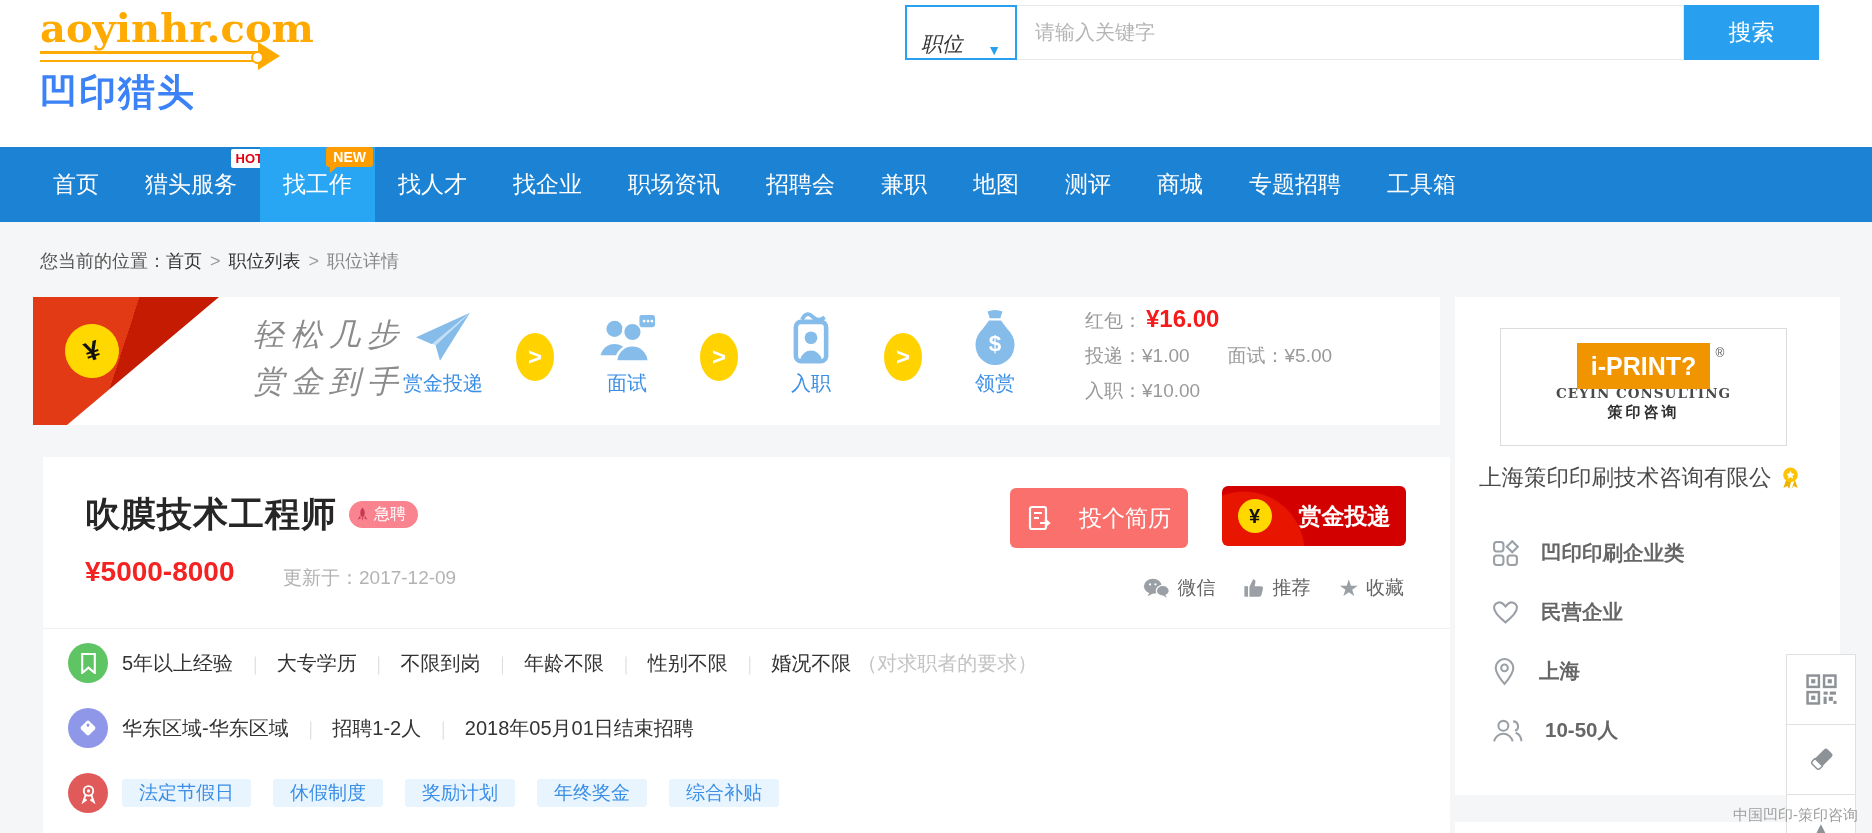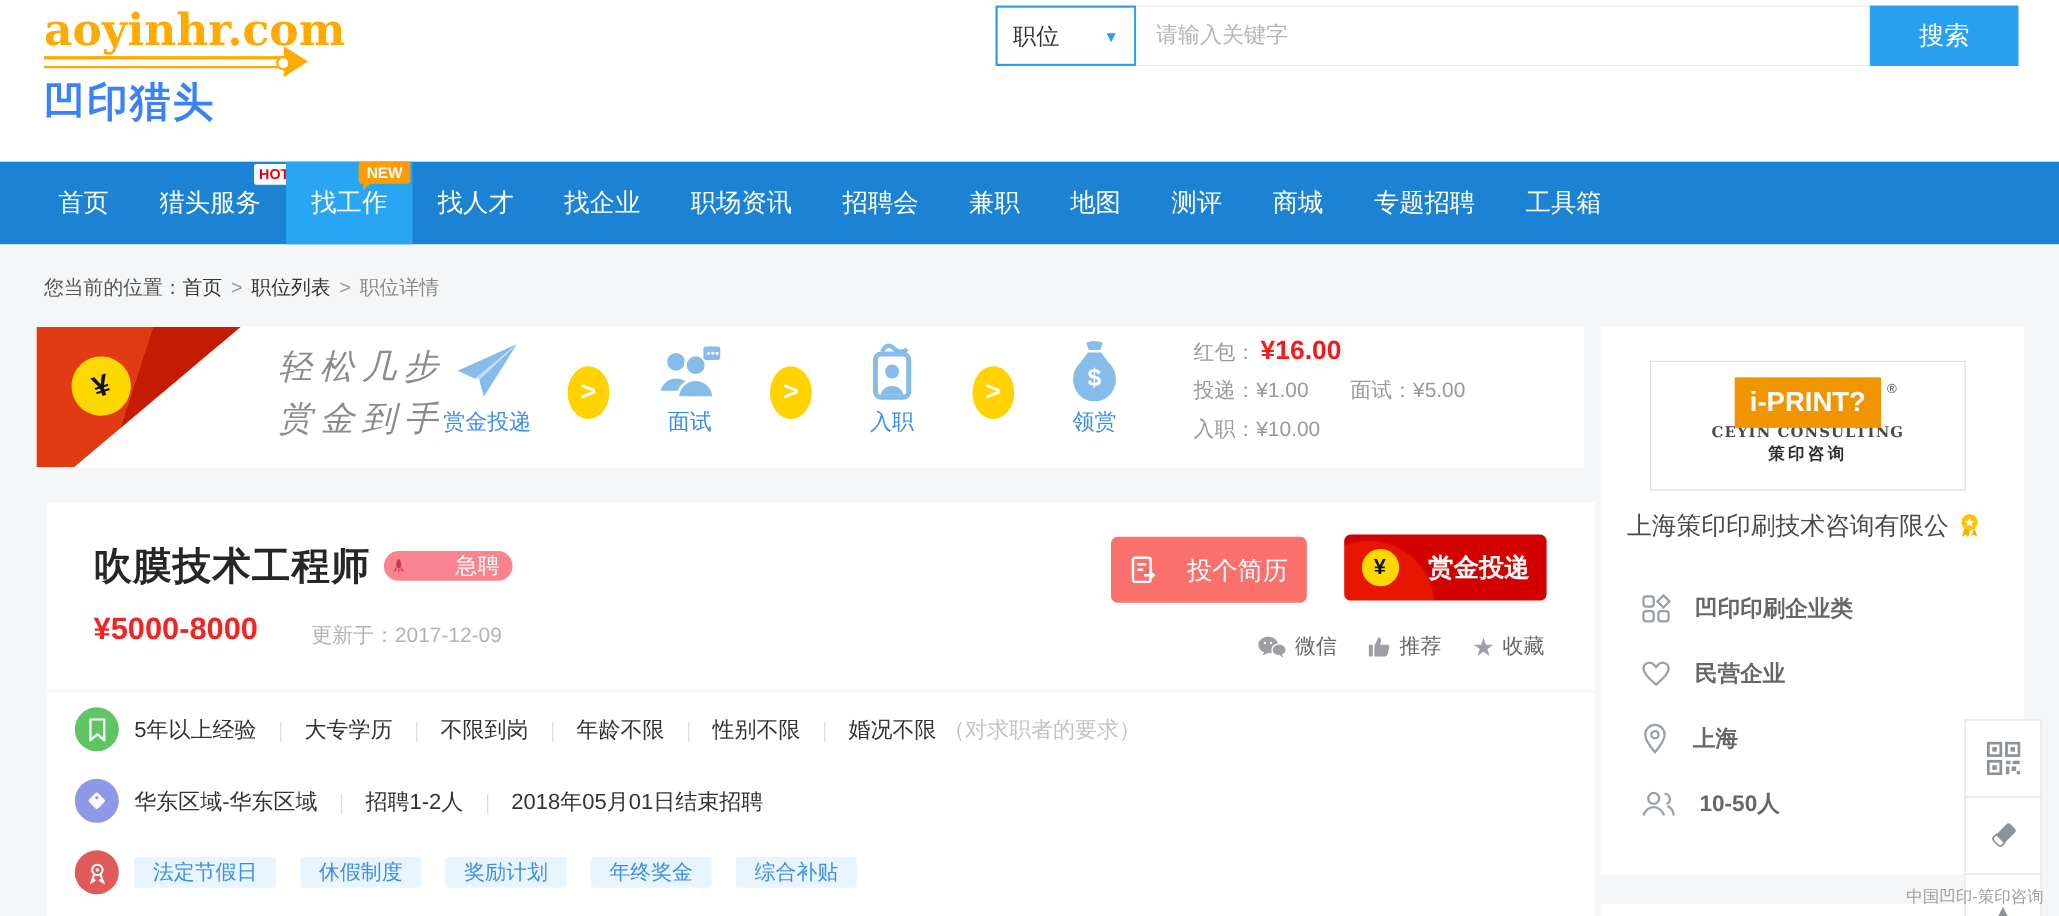--- a/index.html
+++ b/index.html
@@ -8,22 +8,22 @@
   
   .header{position:absolute;left:0;top:0;width:1872px;height:147px;background:#fff;}
   .logo{position:absolute;left:40px;top:6px;cursor:pointer;}
   .logo-domain{font-family:"DejaVu Serif",serif;font-weight:bold;font-size:40px;color:#ffaa00;line-height:44px;}
   .logo-arrow{position:relative;width:218px;height:6px;border-top:3px solid #ffaa00;border-bottom:2px solid #ffaa00;margin-top:1px;}
   .logo-arrow::after{content:"";position:absolute;right:-22px;top:-12px;border-left:22px solid #ffaa00;border-top:14px solid transparent;border-bottom:14px solid transparent;}
   .logo-arrow::before{content:"";position:absolute;right:-6px;top:-3px;width:9px;height:9px;border-radius:50%;background:#fff;border:2px solid #ffaa00;z-index:2;}
   .logo-cn{font-weight:bold;font-size:37px;color:#3b82f6;letter-spacing:2px;margin-top:6px;}
   
   .search{position:absolute;left:905px;top:5px;height:55px;display:flex;}
-  .search-select{box-sizing:border-box;width:128px;height:55px;border:2px solid #29a0ef;background:#fff;
-       display:flex;align-items:center;justify-content:space-between;padding:0 14px;cursor:pointer;}
+  .search-select{box-sizing:border-box;width:112px;height:55px;border:2px solid #29a0ef;background:#fff;
+       display:flex;align-items:flex-end;justify-content:space-between;padding:0 14px;cursor:pointer;font-style:italic;}
   .search-select .sel-label{font-size:21px;color:#333;}
   .search-select .sel-arrow{color:#29a0ef;font-size:14px;}
   .search-input{box-sizing:border-box;width:667px;height:55px;border:1px solid #e8e8e8;border-left:none;
        font-size:20px;padding:0 18px;color:#333;outline:none;font-family:inherit;}
   .search-input::placeholder{color:#b5b5b5;}
   .search-btn{width:135px;height:55px;background:#29a0ef;color:#fff;border:none;font-size:23px;cursor:pointer;font-family:inherit;}
   
   .nav{position:absolute;left:0;top:147px;width:1872px;height:75px;background:#1b82d4;display:flex;padding-left:30px;box-sizing:border-box;}
   .nav-item{position:relative;display:flex;align-items:center;padding:0 23px;color:#fff;font-size:23px;cursor:pointer;text-decoration:none;}
   .nav-item.active{background:#29a6f3;}
@@ -52,21 +52,21 @@
       display:flex;align-items:center;justify-content:center;margin:26px 25px 0 25px;}
   .rewards{position:absolute;left:1052px;top:8px;width:340px;}
   .rw-line{display:flex;align-items:baseline;color:#999;font-size:19px;}
   .rw-line .big{font-size:24px;font-weight:bold;color:#f51b1b;margin-left:4px;}
   .rw-line2{margin-top:9px;} .rw-line3{margin-top:9px;}
   .rw-gap{display:inline-block;width:38px;}
   
   .job-card{position:absolute;left:43px;top:457px;width:1407px;height:376px;background:#fff;}
   .job-title-row{position:absolute;left:42px;top:34px;display:flex;align-items:center;}
   .job-title{font-size:35px;font-weight:bold;color:#262626;letter-spacing:1px;}
-  .urgent{display:flex;align-items:center;margin-left:12px;background:#f9838f;border-radius:14px;height:27px;padding:0 12px 0 6px;color:#fff;font-size:20px;gap:40px;}
+  .urgent{display:flex;align-items:center;margin-left:12px;background:#f9838f;border-radius:14px;height:27px;padding:0 12px 0 6px;color:#fff;font-size:16px;}
   .urgent svg{margin-right:4px;}
   .salary{position:absolute;left:42px;top:99px;font-size:28px;font-weight:bold;color:#f52222;}
   .updated{position:absolute;left:240px;top:108px;font-size:19px;color:#b3b3b3;}
   .btn{position:absolute;height:60px;border:none;border-radius:6px;color:#fff;font-size:23px;cursor:pointer;
       display:flex;align-items:center;justify-content:center;font-family:inherit;gap:16px;}
   .btn-apply{left:967px;top:31px;width:178px;background:#f9706c;}
   .btn-apply svg{margin-right:10px;}
   .btn-bounty{left:1179px;top:29px;width:184px;background:radial-gradient(circle at 12% 110%,#e81600 0 34%,#d30000 35%);font-weight:bold;}
   .yuan-coin{width:34px;height:34px;border-radius:50%;background:#ffd800;color:#111;font-weight:bold;font-size:20px;
       display:flex;align-items:center;justify-content:center;margin-right:11px;}

